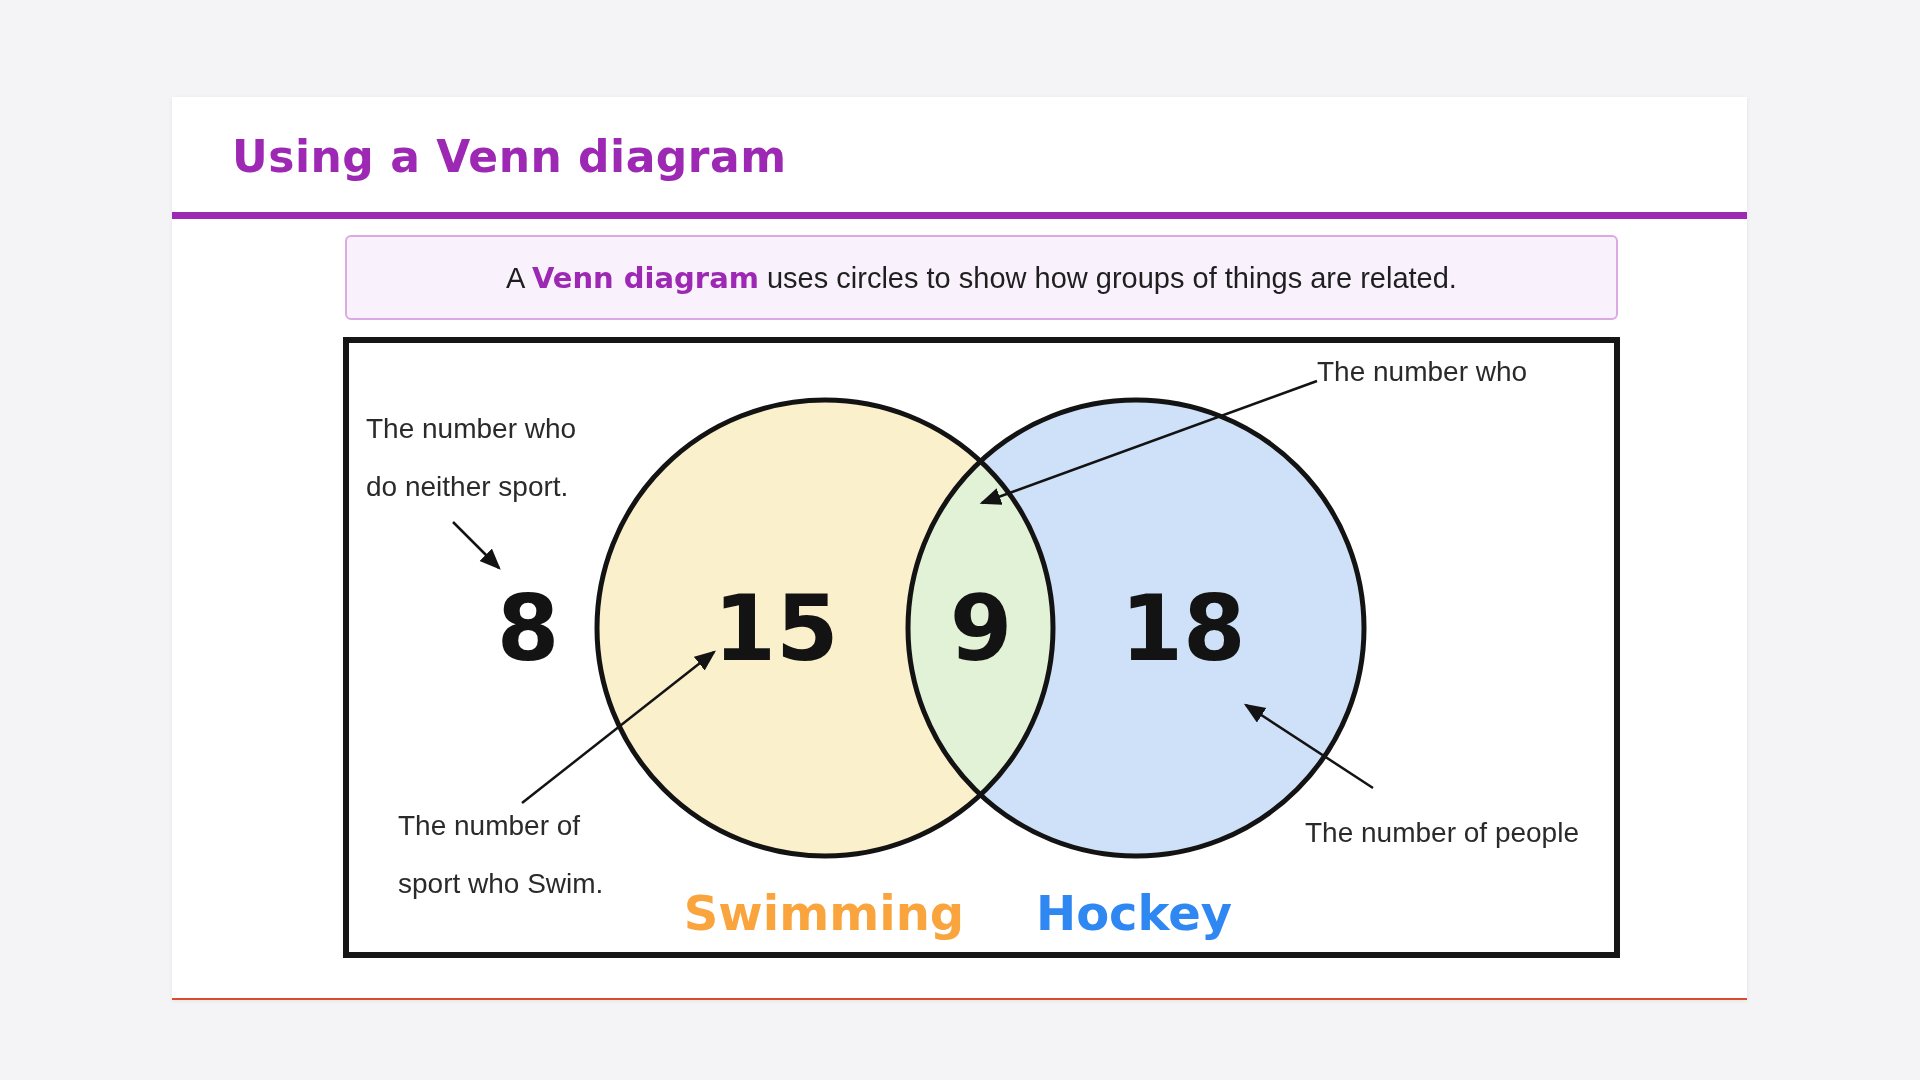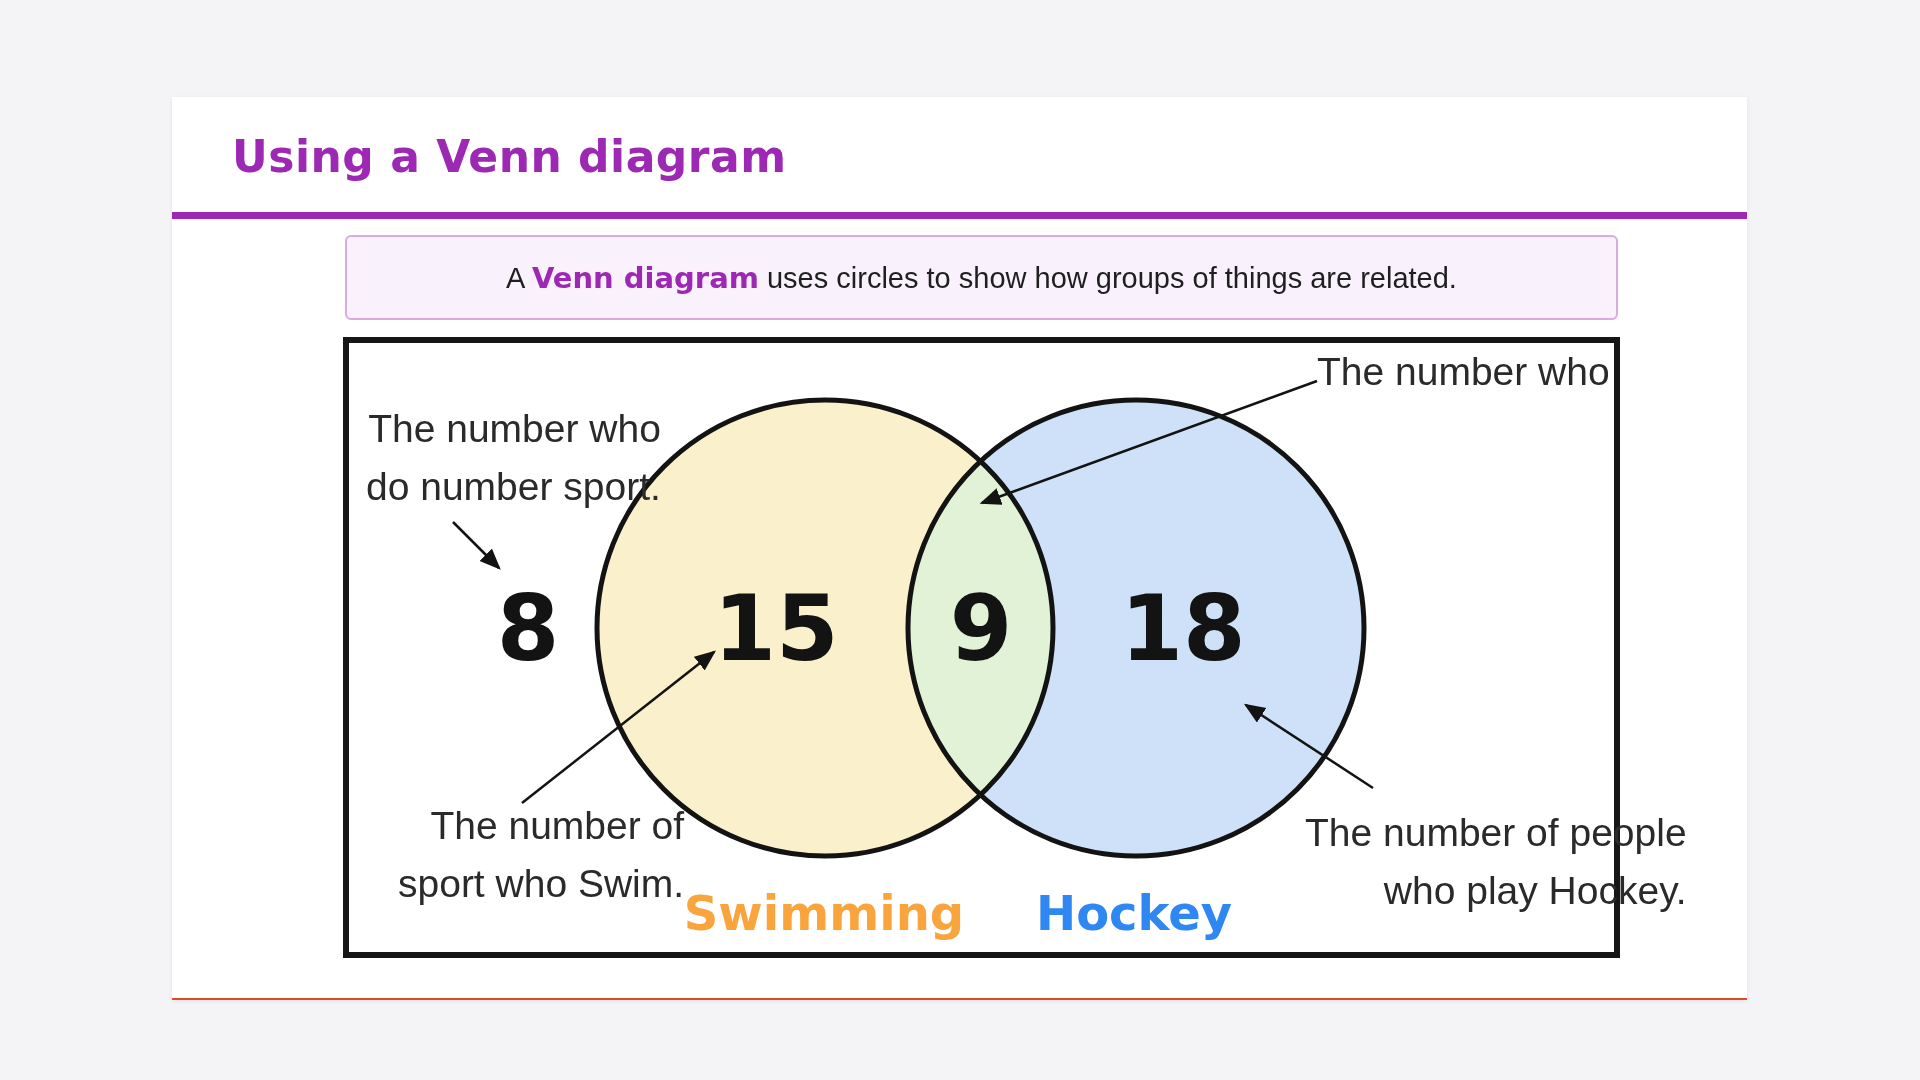--- a/index.html
+++ b/index.html
@@ -66,25 +66,24 @@
     font-size: 90px;
     fill: #131313;
   }
   .set-label {
     font-family: "DejaVu Sans", "Liberation Sans", sans-serif;
     font-weight: 800;
     font-size: 48px;
   }
   .annotation {
     position: absolute;
-    font-size: 39px;
+    font-size: 28px;
     line-height: 58px;
     color: #2a2a2a;
     white-space: nowrap;
-    text-align: right;
   }
 </style>
 </head>
 <body>
 
 <div class="page">
   <div class="card">
 
     <div class="card-title">Using a Venn diagram</div>
     <div class="divider"></div>
@@ -123,32 +122,31 @@
         <text class="num" x="427" y="285" text-anchor="middle" dominant-baseline="central">15</text>
         <text class="num" x="632" y="285" text-anchor="middle" dominant-baseline="central">9</text>
         <text class="num" x="834" y="285" text-anchor="middle" dominant-baseline="central">18</text>
 
         <text class="set-label" x="475" y="570" text-anchor="middle" dominant-baseline="central" fill="#f9a43c">Swimming</text>
         <text class="set-label" x="785" y="570" text-anchor="middle" dominant-baseline="central" fill="#2f87f2">Hockey</text>
       </svg>
 
       <div class="annotation" style="left:17px; top:57px;">
         <div>The number who</div>
-        <div>do number sport.</div>
+        <div>do neither sport.</div>
       </div>
 
       <div class="annotation" style="left:49px; top:454px;">
         <div>The number of</div>
         <div>sport who Swim.</div>
       </div>
 
       <div class="annotation" style="left:968px; top:0px;">
         <div>The number who</div>
       </div>
 
       <div class="annotation" style="left:956px; top:461px;">
         <div>The number of people</div>
-        <div>who play Hockey.</div>
       </div>
 
     </div>
   </div>
 </div>
 
 </body></html>

